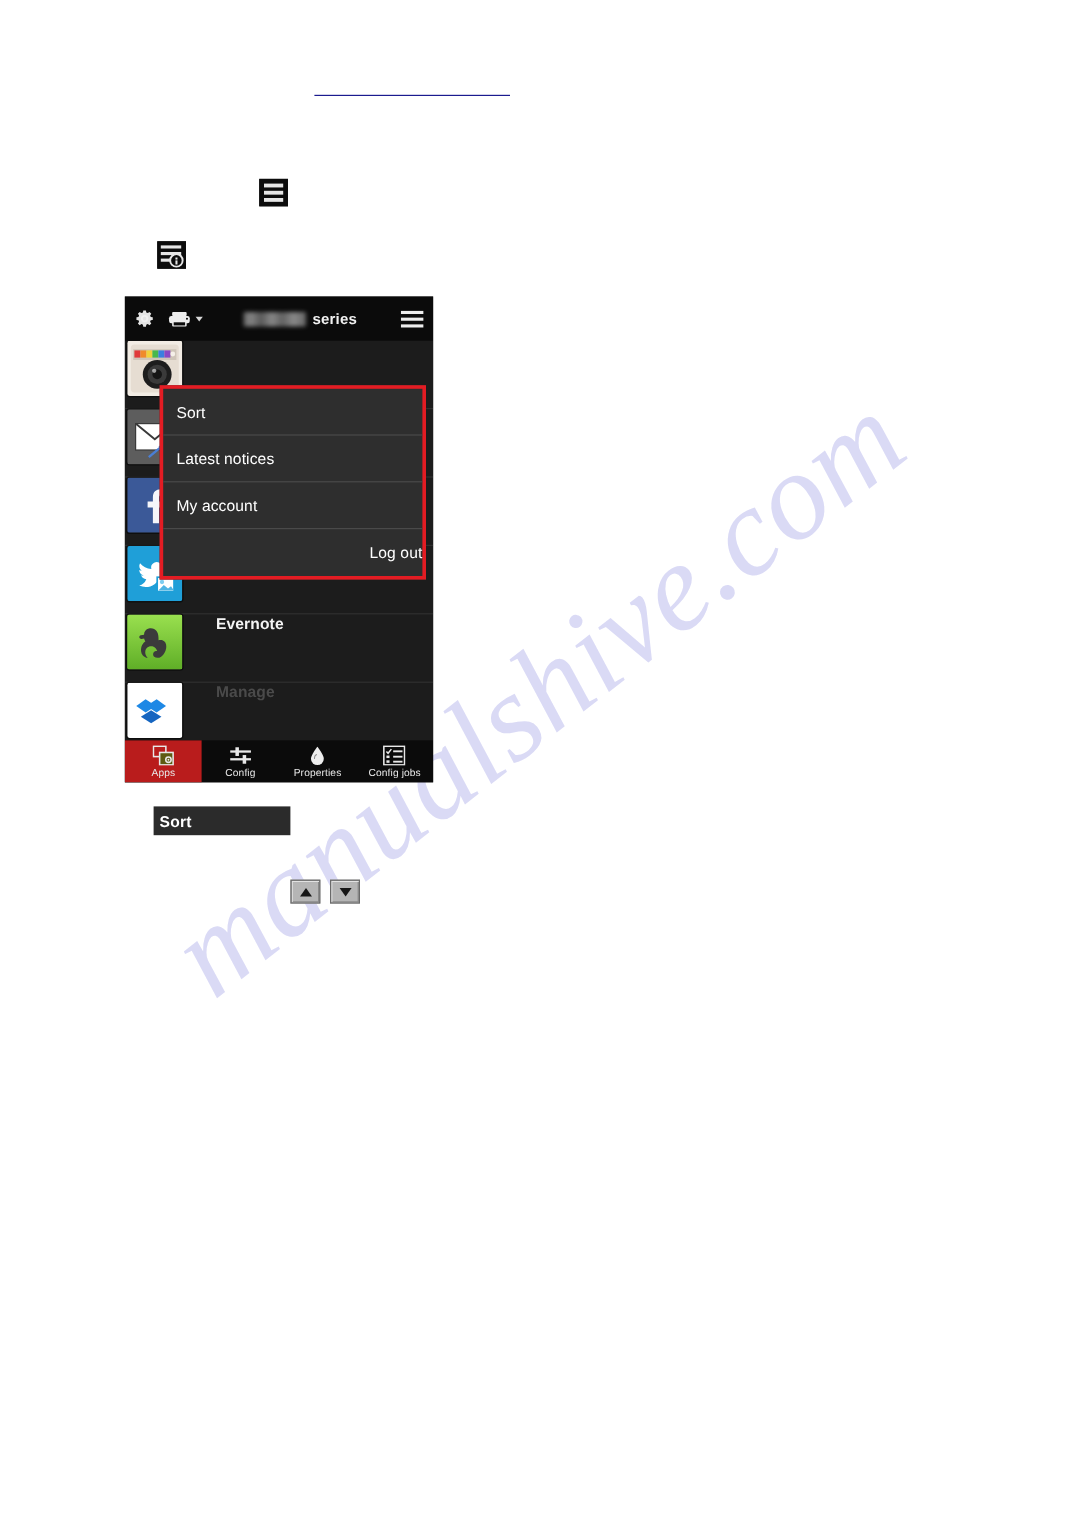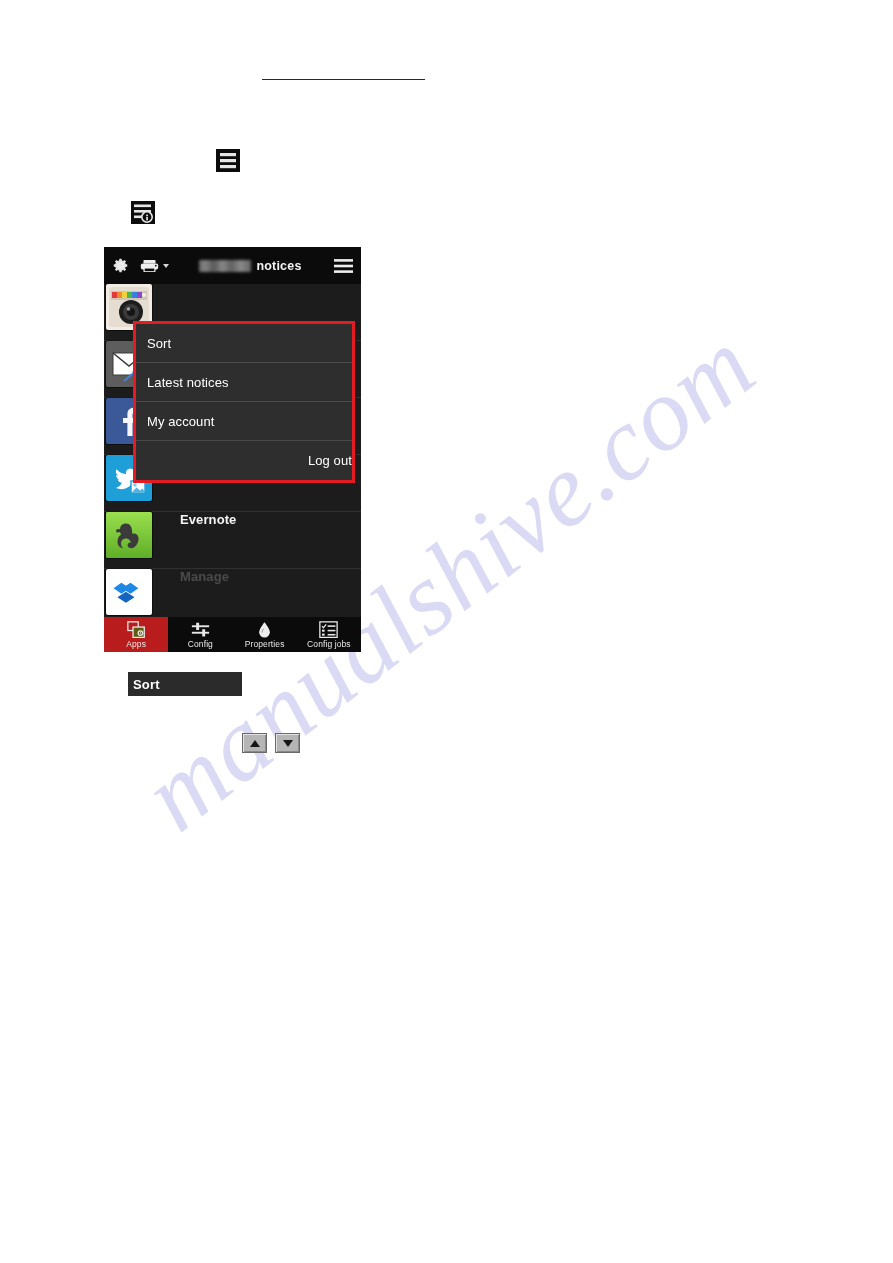--- a/index.html
+++ b/index.html
@@ -339,21 +339,21 @@
           <rect x="4" y="10" width="14" height="5" rx="1" fill="#ededed"></rect>
           <rect x="5.5" y="11" width="11" height="3" fill="#0b0b0b"></rect>
           <circle cx="18.3" cy="7.6" r="1" fill="#0b0b0b"></circle>
         </svg>
       </span>
       <span class="caret"></span>
     </span>
 
     <span class="model-wrap">
       <span class="model-blur"></span>
-      <span class="series-text">notices</span>
+      <span class="series-text">series</span>
     </span>
 
     <span class="hamburger-btn">
       <svg viewBox="0 0 22 18" width="19" height="16" aria-hidden="true">
         <rect x="0" y="1" width="22" height="3" fill="#ededed"></rect>
         <rect x="0" y="7.5" width="22" height="3" fill="#ededed"></rect>
         <rect x="0" y="14" width="22" height="3" fill="#ededed"></rect>
       </svg>
     </span>
   </div>

